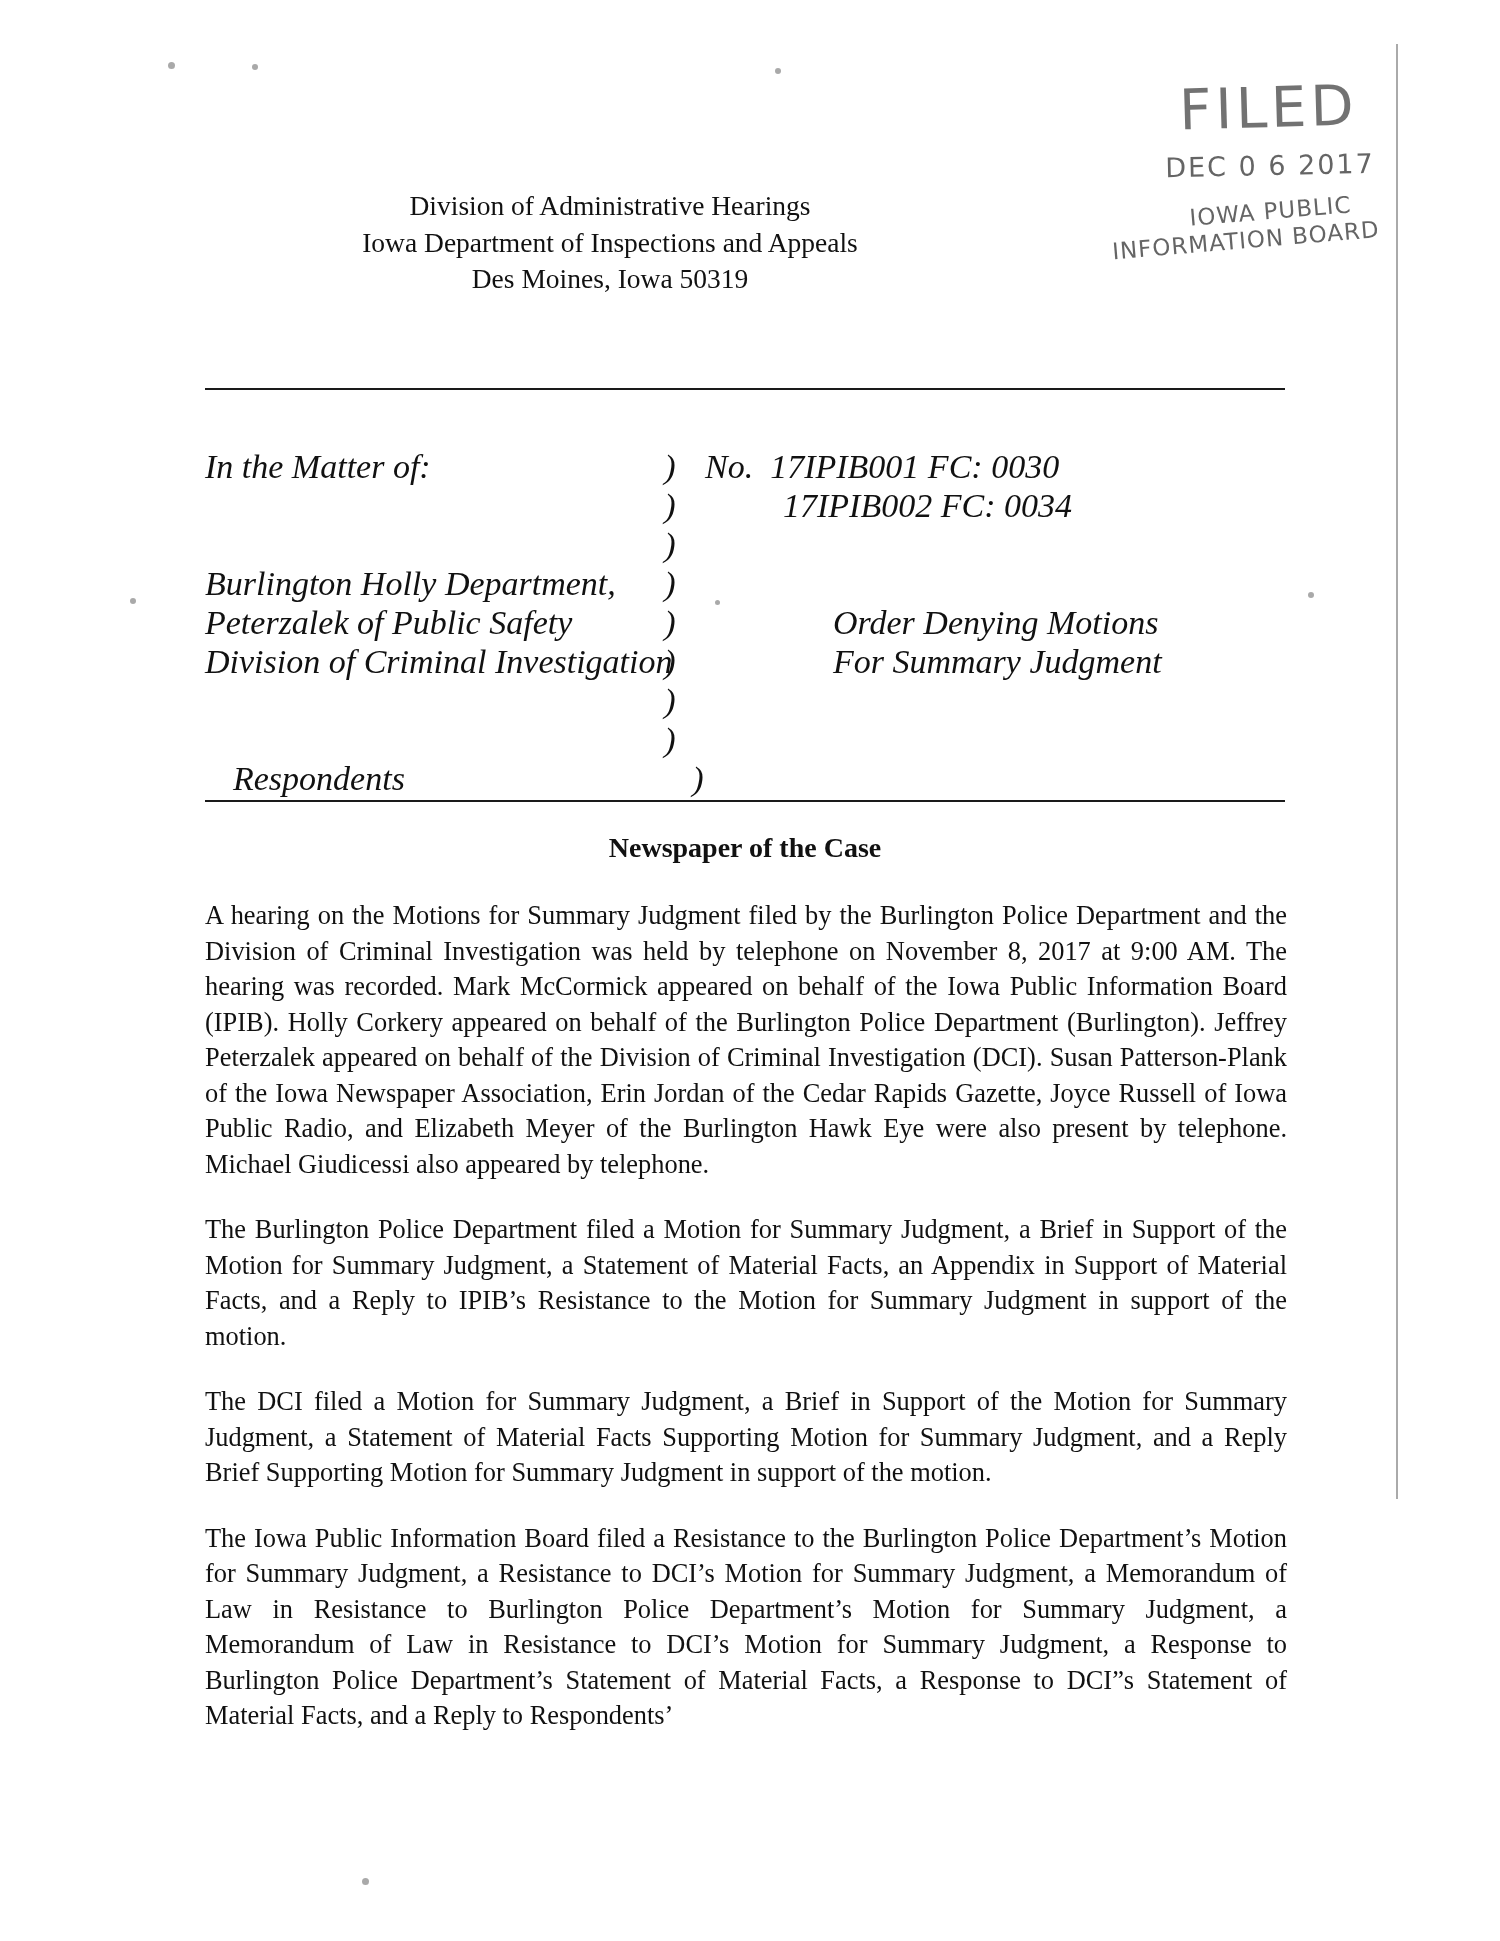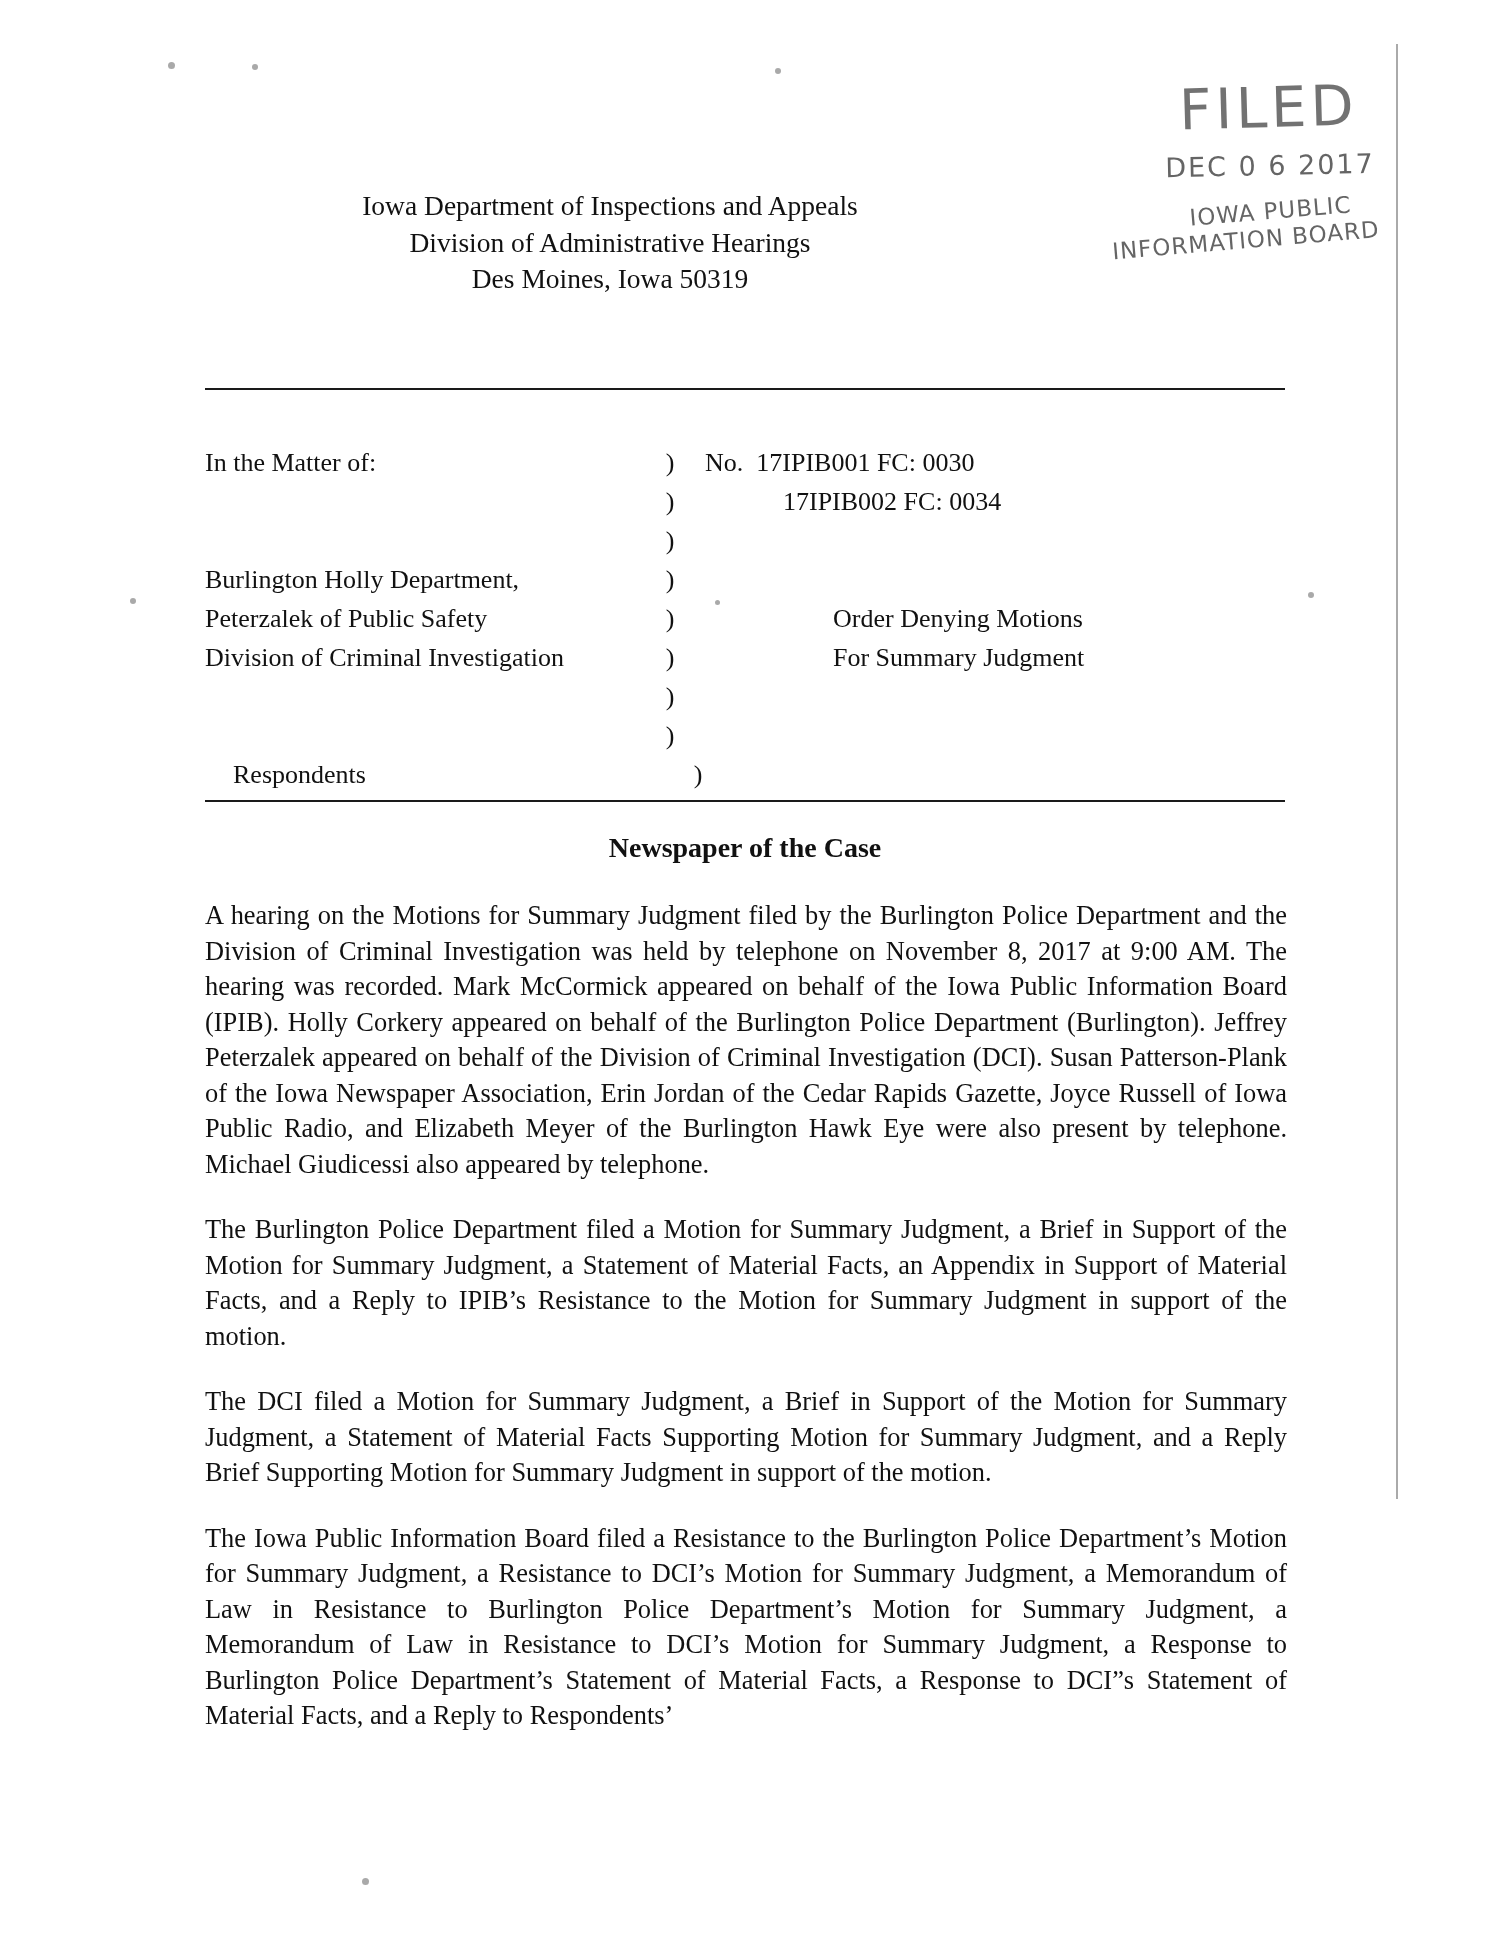--- a/index.html
+++ b/index.html
@@ -102,22 +102,23 @@
   }
   #rule-top { top: 388px; }
   #rule-bottom { top: 800px; }
 
   
   #caption {
     position: absolute;
     left: 205px;
     top: 450px;
     width: 1080px;
-    font-size: 26px;
+    font-size: 34px;
     line-height: 1.0;
+    font-style: italic;
   }
   #caption .cap-row {
     display: flex;
     align-items: flex-start;
     height: 39px;
   }
   #caption .cap-left {
     width: 430px;
     flex: 0 0 430px;
     white-space: pre;
@@ -181,22 +182,22 @@
   <div id="filed-stamp">
     <div class="stamp-filed">FILED</div>
     <div class="stamp-date">DEC 0 6 2017</div>
     <div class="stamp-agency">
       <span>IOWA PUBLIC</span>
       <span class="line2">INFORMATION BOARD</span>
     </div>
   </div>
 
   <div id="letterhead">
+    <div>Division of Administrative Hearings</div>
     <div>Iowa Department of Inspections and Appeals</div>
-    <div>Division of Administrative Hearings</div>
     <div>Des Moines, Iowa 50319</div>
   </div>
 
   <hr class="rule" id="rule-top">
 
   <div id="caption">
 
     <div class="cap-row">
       <div class="cap-left">In the Matter of:</div>
       <div class="cap-paren">)</div>

